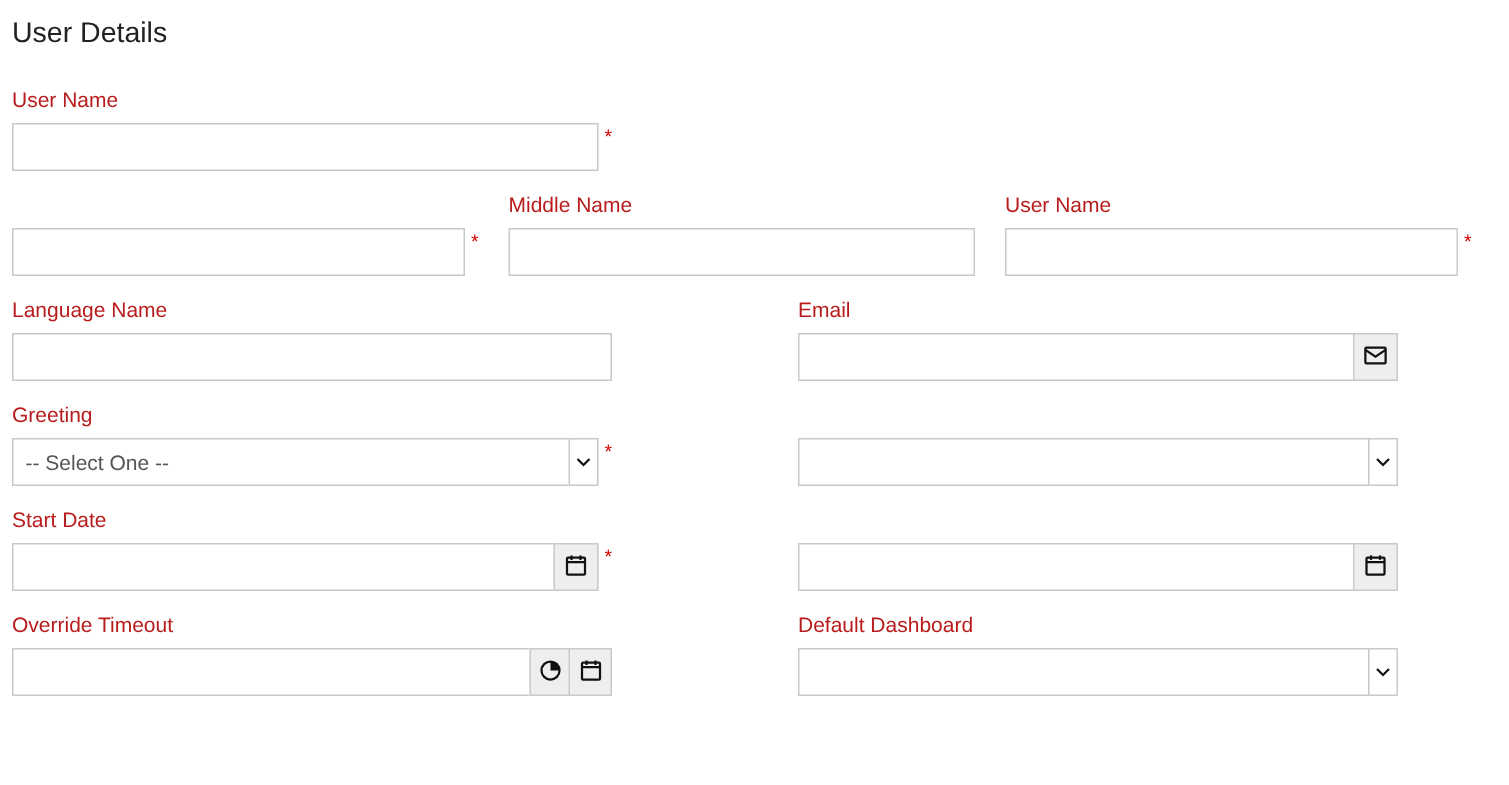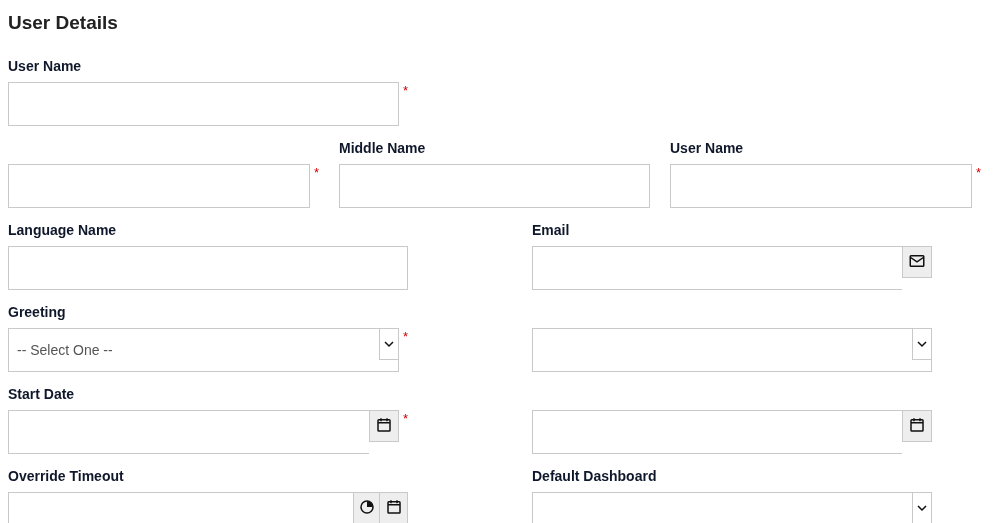--- a/index.html
+++ b/index.html
@@ -7,21 +7,21 @@
     margin: 0;
     padding: 8px;
     font-family: Arial, Helvetica, sans-serif;
     font-size: 14px;
     color: #222;
     background: #fff;
     width: 1006px;
   }
   h2.page-title {
     font-size: 19px;
-    font-weight: bold;
+    font-weight: normal;
     margin: 4px 0 24px 0;
   }
   .form-area {
     width: 100%;
   }
   .row {
     display: flex;
     gap: 20px;
     margin-bottom: 14px;
     align-items: flex-end;
@@ -30,39 +30,38 @@
     display: flex;
     flex-direction: column;
   }
   .col.full { flex: 0 0 400px; }
   .col.third { flex: 0 0 311px; }
   .col.half { flex: 0 0 400px; }
   .col.halfR { flex: 0 0 400px; justify-content: center; }
   .spacer { flex: 0 0 84px; }
   .label {
     font-size: 14px;
-    color: #0f172a;
+    color: #b91c1c;
     margin-bottom: 8px;
-    font-weight: bold;
   }
   .control-wrap {
     display: flex;
     align-items: center;
   }
   .req {
     color: #d40000;
     font-size: 13px;
     margin-left: 4px;
     line-height: 1;
     align-self: flex-start;
     margin-top: 2px;
   }
   input[type="text"], select {
     width: 100%;
-    height: 44px;
+    height: 32px;
     border: 1px solid #c9c9c9;
     background: #fff;
     padding: 0 8px;
     font-size: 14px;
     color: #555;
   }
   select {
     padding-right: 24px;
   }
   .input-group {

